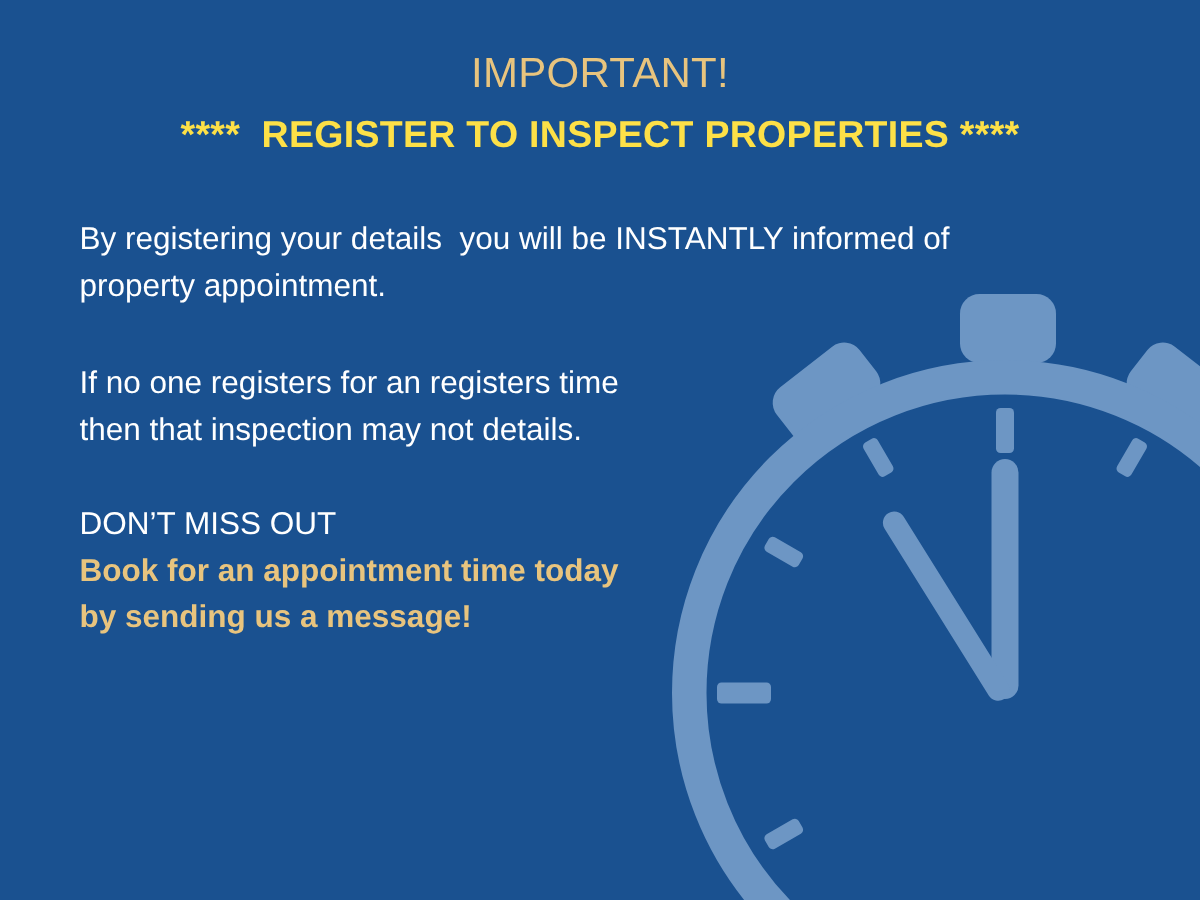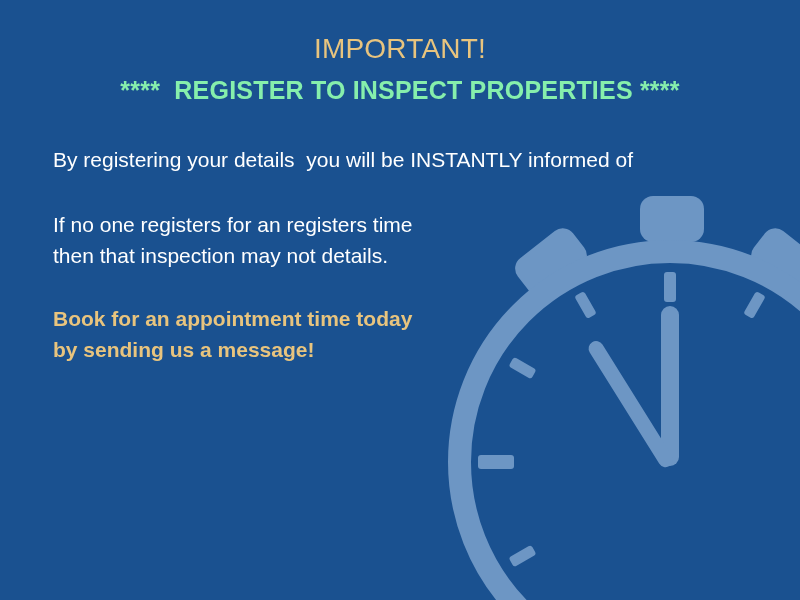--- a/index.html
+++ b/index.html
@@ -50,21 +50,21 @@
   }
   .heading-main {
     color: #e8c47e;
     font-size: 28px;
     font-weight: normal;
     line-height: 38px;
     letter-spacing: 0.2px;
     margin: 0;
   }
   .heading-sub {
-    color: #86efac;
+    color: #fde047;
     font-size: 25px;
     font-weight: bold;
     line-height: 36px;
     letter-spacing: 0.2px;
     margin: 4px 0 0 0;
     white-space: pre;
   }
 
   .body-block {
     position: absolute;
@@ -152,32 +152,34 @@
 
     <div class="heading-block">
       <div class="heading-main">IMPORTANT!</div>
       <div class="heading-sub">****  REGISTER TO INSPECT PROPERTIES ****</div>
     </div>
 
     <div class="body-block">
 
       <div class="para">
         <span class="line">By registering your details  you will be INSTANTLY informed of</span>
+        <span class="line">property appointment.</span>
       </div>
 
       <div class="spacer-1"></div>
 
       <div class="para">
         <span class="line">If no one registers for an registers time</span>
         <span class="line">then that inspection may not details.</span>
       </div>
 
       <div class="spacer-2"></div>
 
       <div>
+        <div class="cta-plain">DON’T MISS OUT</div>
         <div class="cta-gold">
           <span class="line">Book for an appointment time today</span>
           <span class="line">by sending us a message!</span>
         </div>
       </div>
 
     </div>
   </div>
 </div>
 

